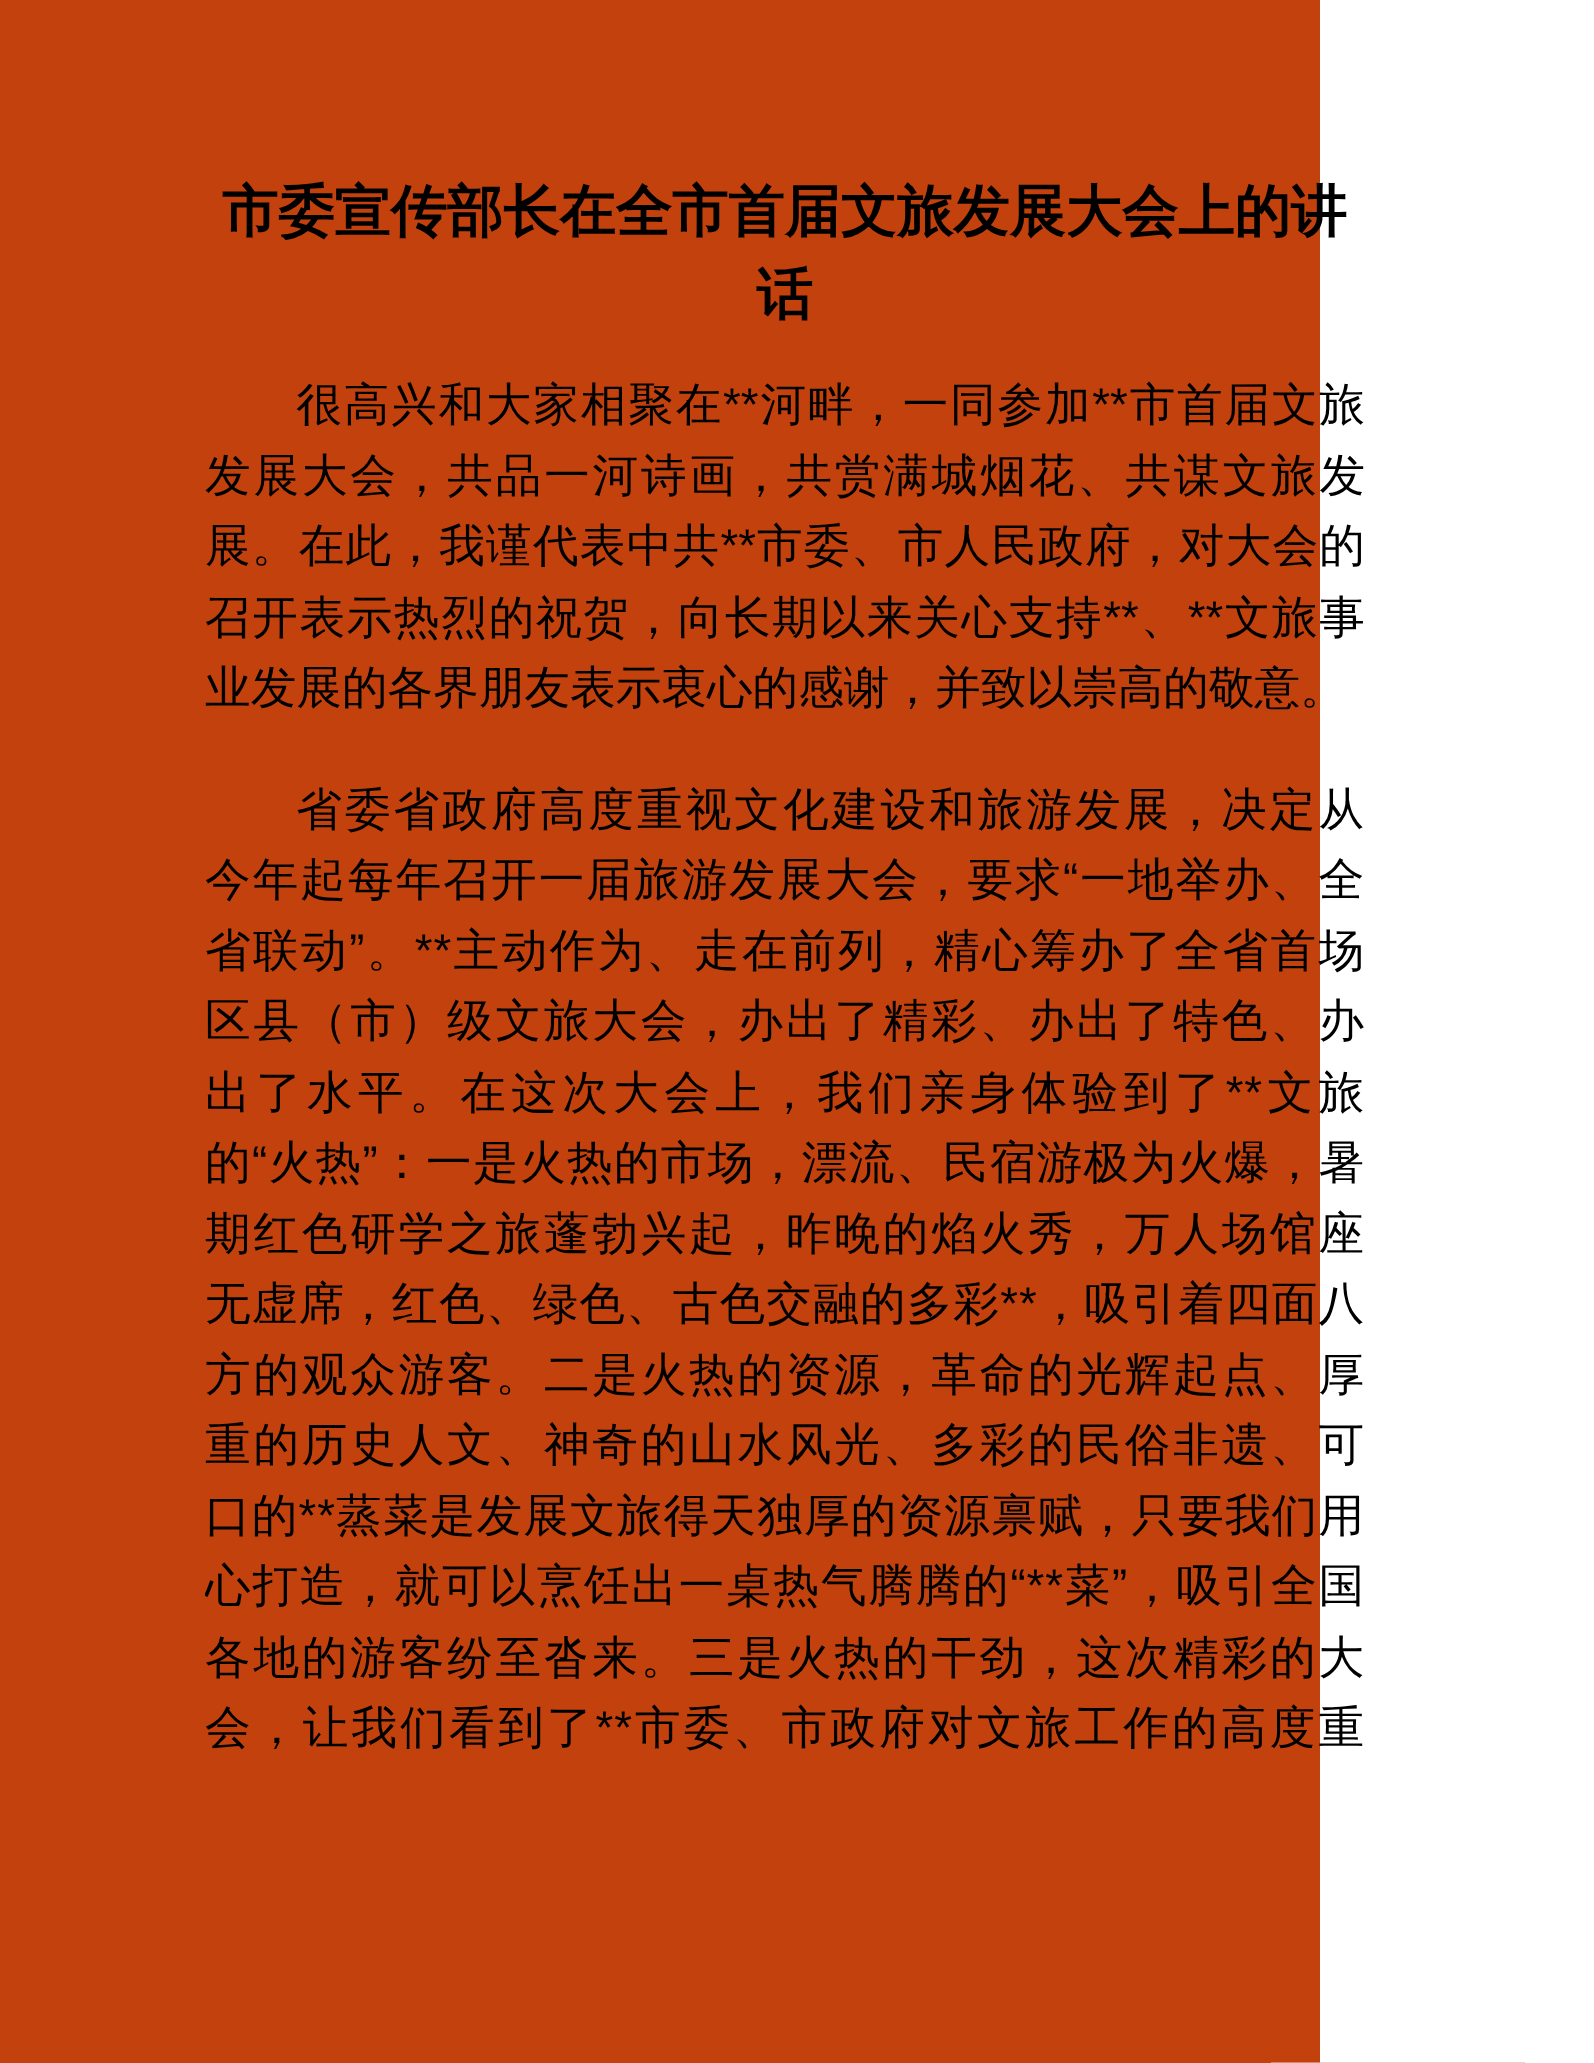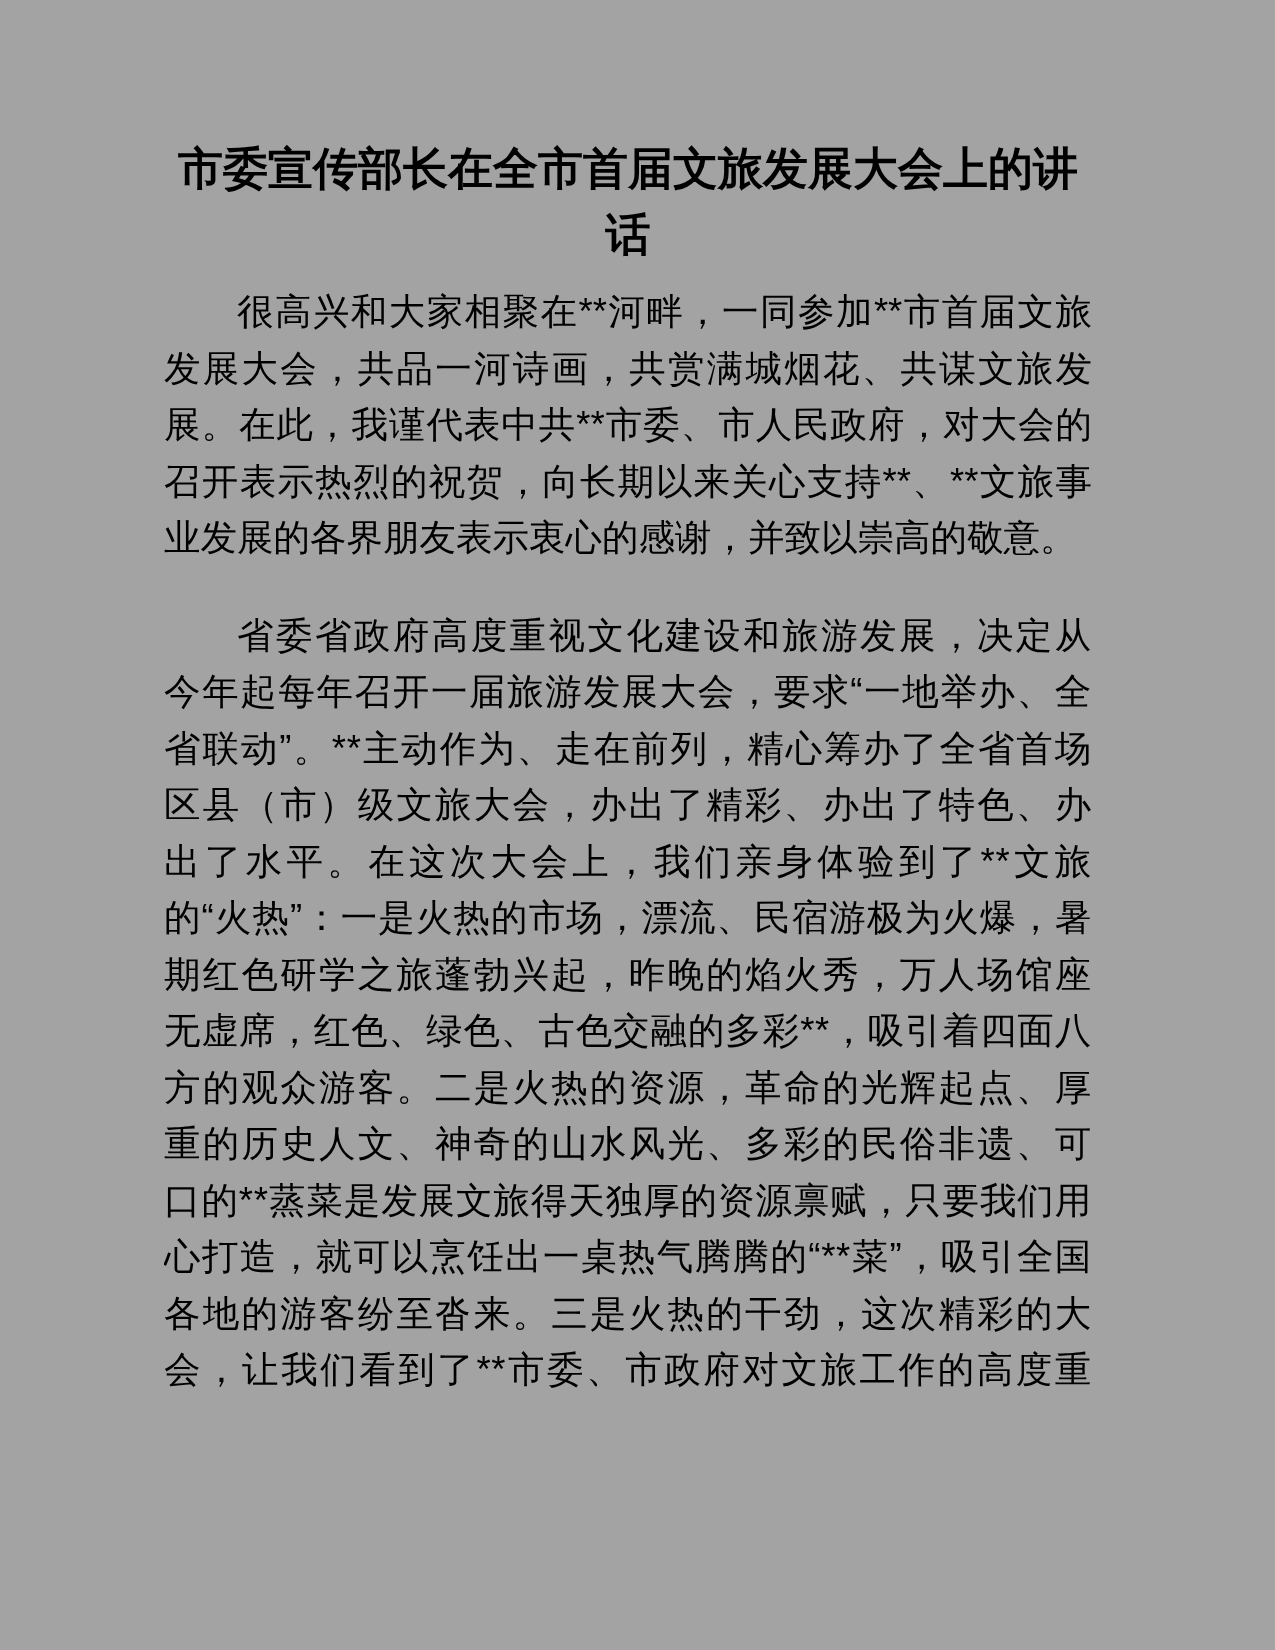--- a/index.html
+++ b/index.html
@@ -11,25 +11,25 @@
     width: 1275px;
     height: 1650px;
     overflow: hidden;
     font-family: "Liberation Sans", "DejaVu Sans", sans-serif;
     color: #000000;
     -webkit-font-smoothing: antialiased;
   }
 
   .page {
     position: relative;
-    width: 1275px;
+    width: 1056px;
     height: 1650px;
     box-sizing: border-box;
     padding: 0;
-    background: #a3a3a3;
+    background: #c2410c;
   }
 
   .content {
     position: absolute;
     left: 164px;
     top: 0;
     width: 928px;
   }
 
   .doc-title {
@@ -52,21 +52,21 @@
     text-align: justify;
     text-justify: inter-character;
     text-align-last: left;
     color: #000000;
     text-indent: 2em;
     word-break: break-all;
     font-weight: 400;
   }
 
   .para-1 {
-    margin-top: 16px;
+    margin-top: 28px;
   }
 
   .para-2 {
     margin-top: 41px;
     letter-spacing: 0.7px;
   }
 
   .para-2.clipped {
     max-height: 795px;
     overflow: hidden;

